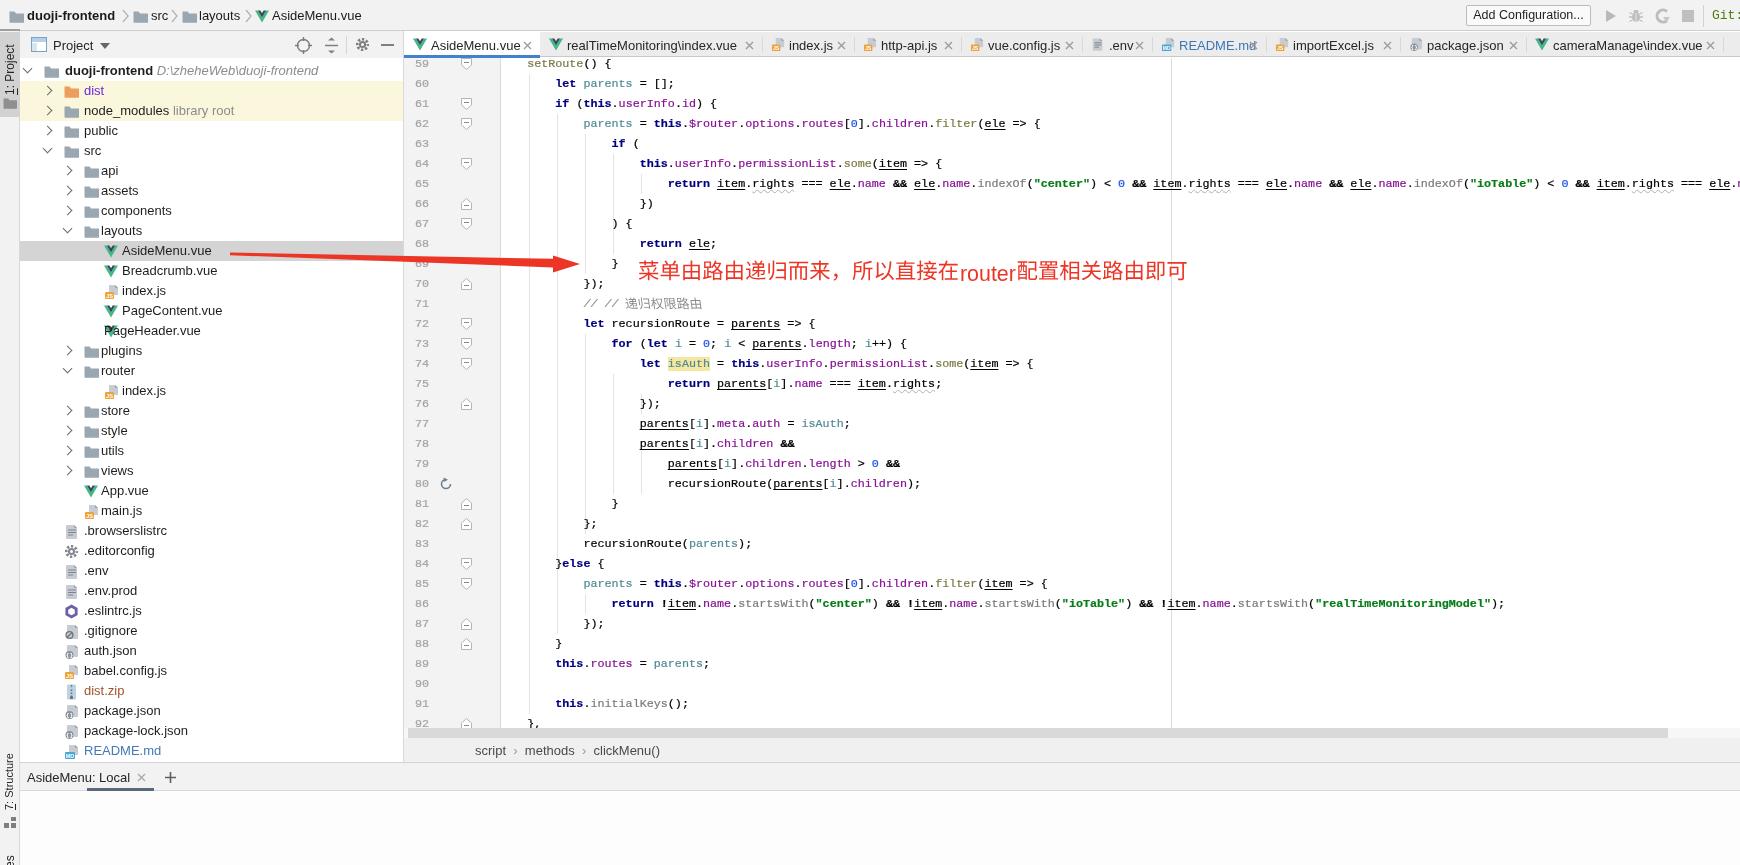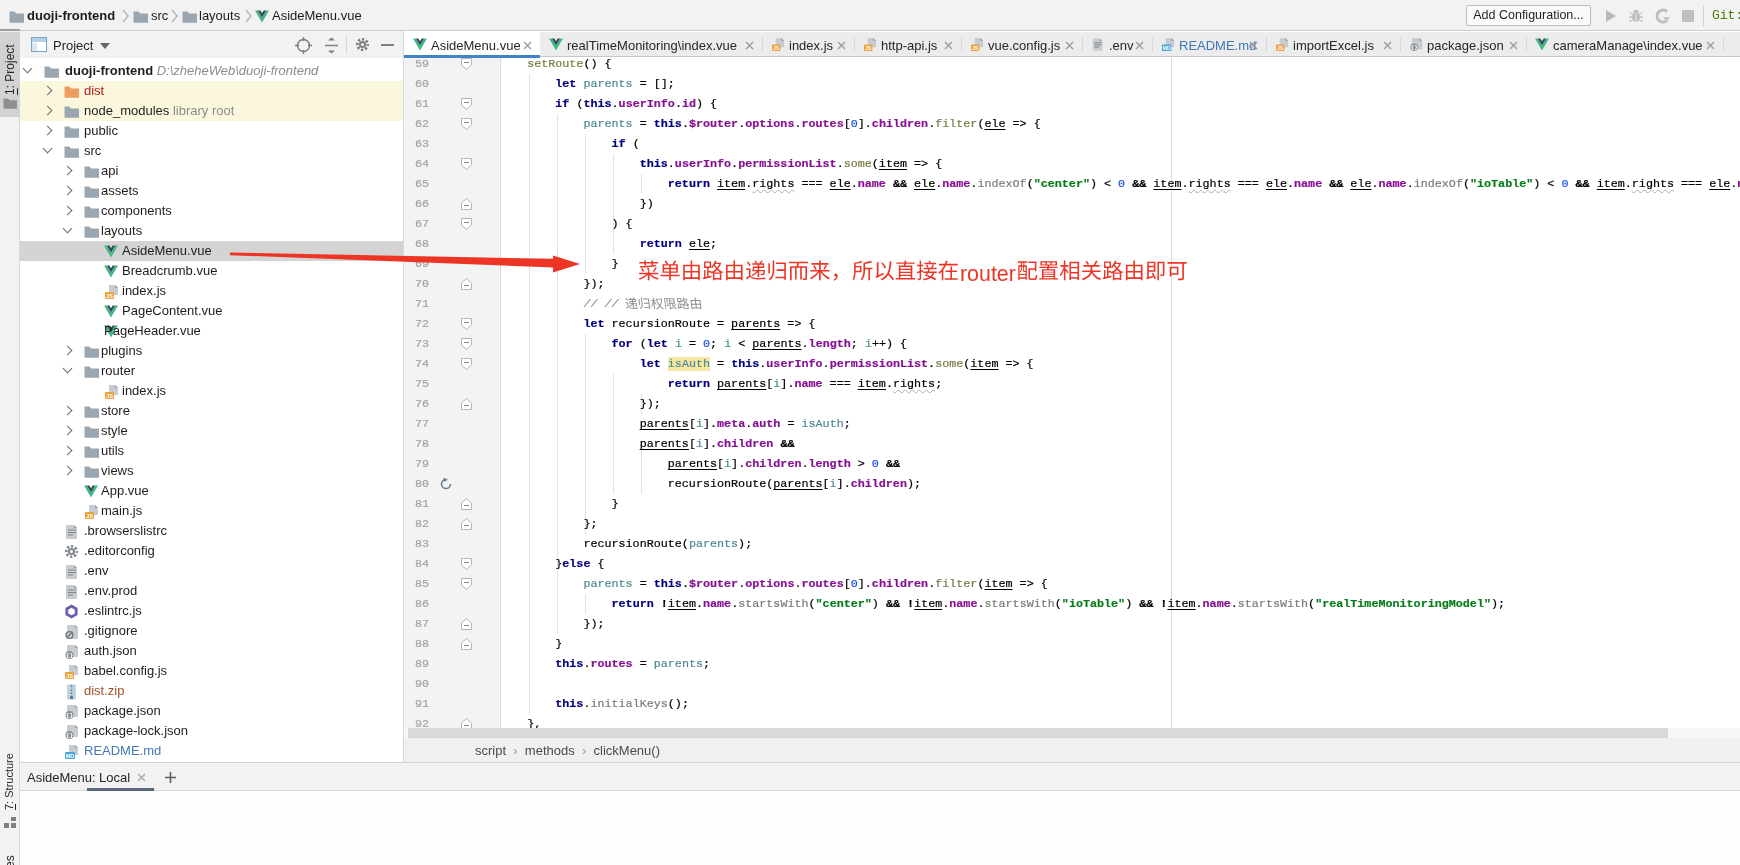--- a/index.html
+++ b/index.html
@@ -1,20 +1,20 @@
 <!DOCTYPE html>
 <html><head><meta charset="utf-8">
 <style>
 *{margin:0;padding:0;box-sizing:border-box;}
 html,body{width:1740px;height:865px;overflow:hidden;background:#fff;font-family:"Liberation Sans",sans-serif;}
 .abs{position:absolute;}
 #root{position:relative;width:1740px;height:865px;}
 
 .k{color:#000080;font-weight:bold;}
-.p{color:#871094;font-weight:700;margin-top:47px;}
+.p{color:#871094;font-weight:400;margin-top:47px;}
 .m{color:#7a7a43;}
 .g{color:#7a7a7a;}
 .v{color:#4f8a94;}
 .u{text-decoration:underline;text-underline-offset:2px;}
 .s{color:#067d17;font-weight:600;}
 .n{color:#1750eb;}
 .c{color:#8c8c8c;font-style:italic;}
 .w{text-decoration:underline wavy #b0b0b0 1px;text-underline-offset:2px;}
 .y{background:#f5e6a2;}
 .b{font-weight:bold;}
@@ -115,21 +115,21 @@
 <div class="chev d abs" style="left:24px;top:65px;"></div>
 <div class="abs ticon" style="left:44px;top:64px;"><svg width="15" height="13" viewBox="0 0 15 13">
         <path d="M0.5 1.5h5l1.6 2h7.4a.6.6 0 0 1 .6.6v8a.6.6 0 0 1-.6.6H1.1a.6.6 0 0 1-.6-.6z" fill="#9aa6b0"></path>
       </svg></div>
 <div class="treerow" style="left:65px;top:63px;color:#1e1e1e;font-weight:bold;">duoji-frontend <span style="color:#8c8c8c;font-weight:normal;font-style:italic;">D:\zheheWeb\duoji-frontend</span></div>
 <div class="abs" style="left:20px;top:81px;width:383px;height:20px;background:#fbf7dd;"></div>
 <div class="chev r abs" style="left:44px;top:87px;"></div>
 <div class="abs ticon" style="left:64px;top:84px;"><svg width="15" height="13" viewBox="0 0 15 13">
         <path d="M0.5 1.5h5l1.6 2h7.4a.6.6 0 0 1 .6.6v8a.6.6 0 0 1-.6.6H1.1a.6.6 0 0 1-.6-.6z" fill="#ed9e5f"></path>
       </svg></div>
-<div class="treerow" style="left:84px;top:83px;color:#b91c1c;font-weight:normal;">dist</div>
+<div class="treerow" style="left:84px;top:83px;color:#6d28d9;font-weight:normal;">dist</div>
 <div class="abs" style="left:20px;top:101px;width:383px;height:20px;background:#fbf7dd;"></div>
 <div class="chev r abs" style="left:44px;top:107px;"></div>
 <div class="abs ticon" style="left:64px;top:104px;"><svg width="15" height="13" viewBox="0 0 15 13">
         <path d="M0.5 1.5h5l1.6 2h7.4a.6.6 0 0 1 .6.6v8a.6.6 0 0 1-.6.6H1.1a.6.6 0 0 1-.6-.6z" fill="#9aa6b0"></path>
       </svg></div>
 <div class="treerow" style="left:84px;top:103px;color:#1e1e1e;font-weight:normal;">node_modules <span style="color:#8c8c8c;font-weight:normal;">library root</span></div>
 <div class="chev r abs" style="left:44px;top:127px;"></div>
 <div class="abs ticon" style="left:64px;top:124px;"><svg width="15" height="13" viewBox="0 0 15 13">
         <path d="M0.5 1.5h5l1.6 2h7.4a.6.6 0 0 1 .6.6v8a.6.6 0 0 1-.6.6H1.1a.6.6 0 0 1-.6-.6z" fill="#9aa6b0"></path>
       </svg></div>

